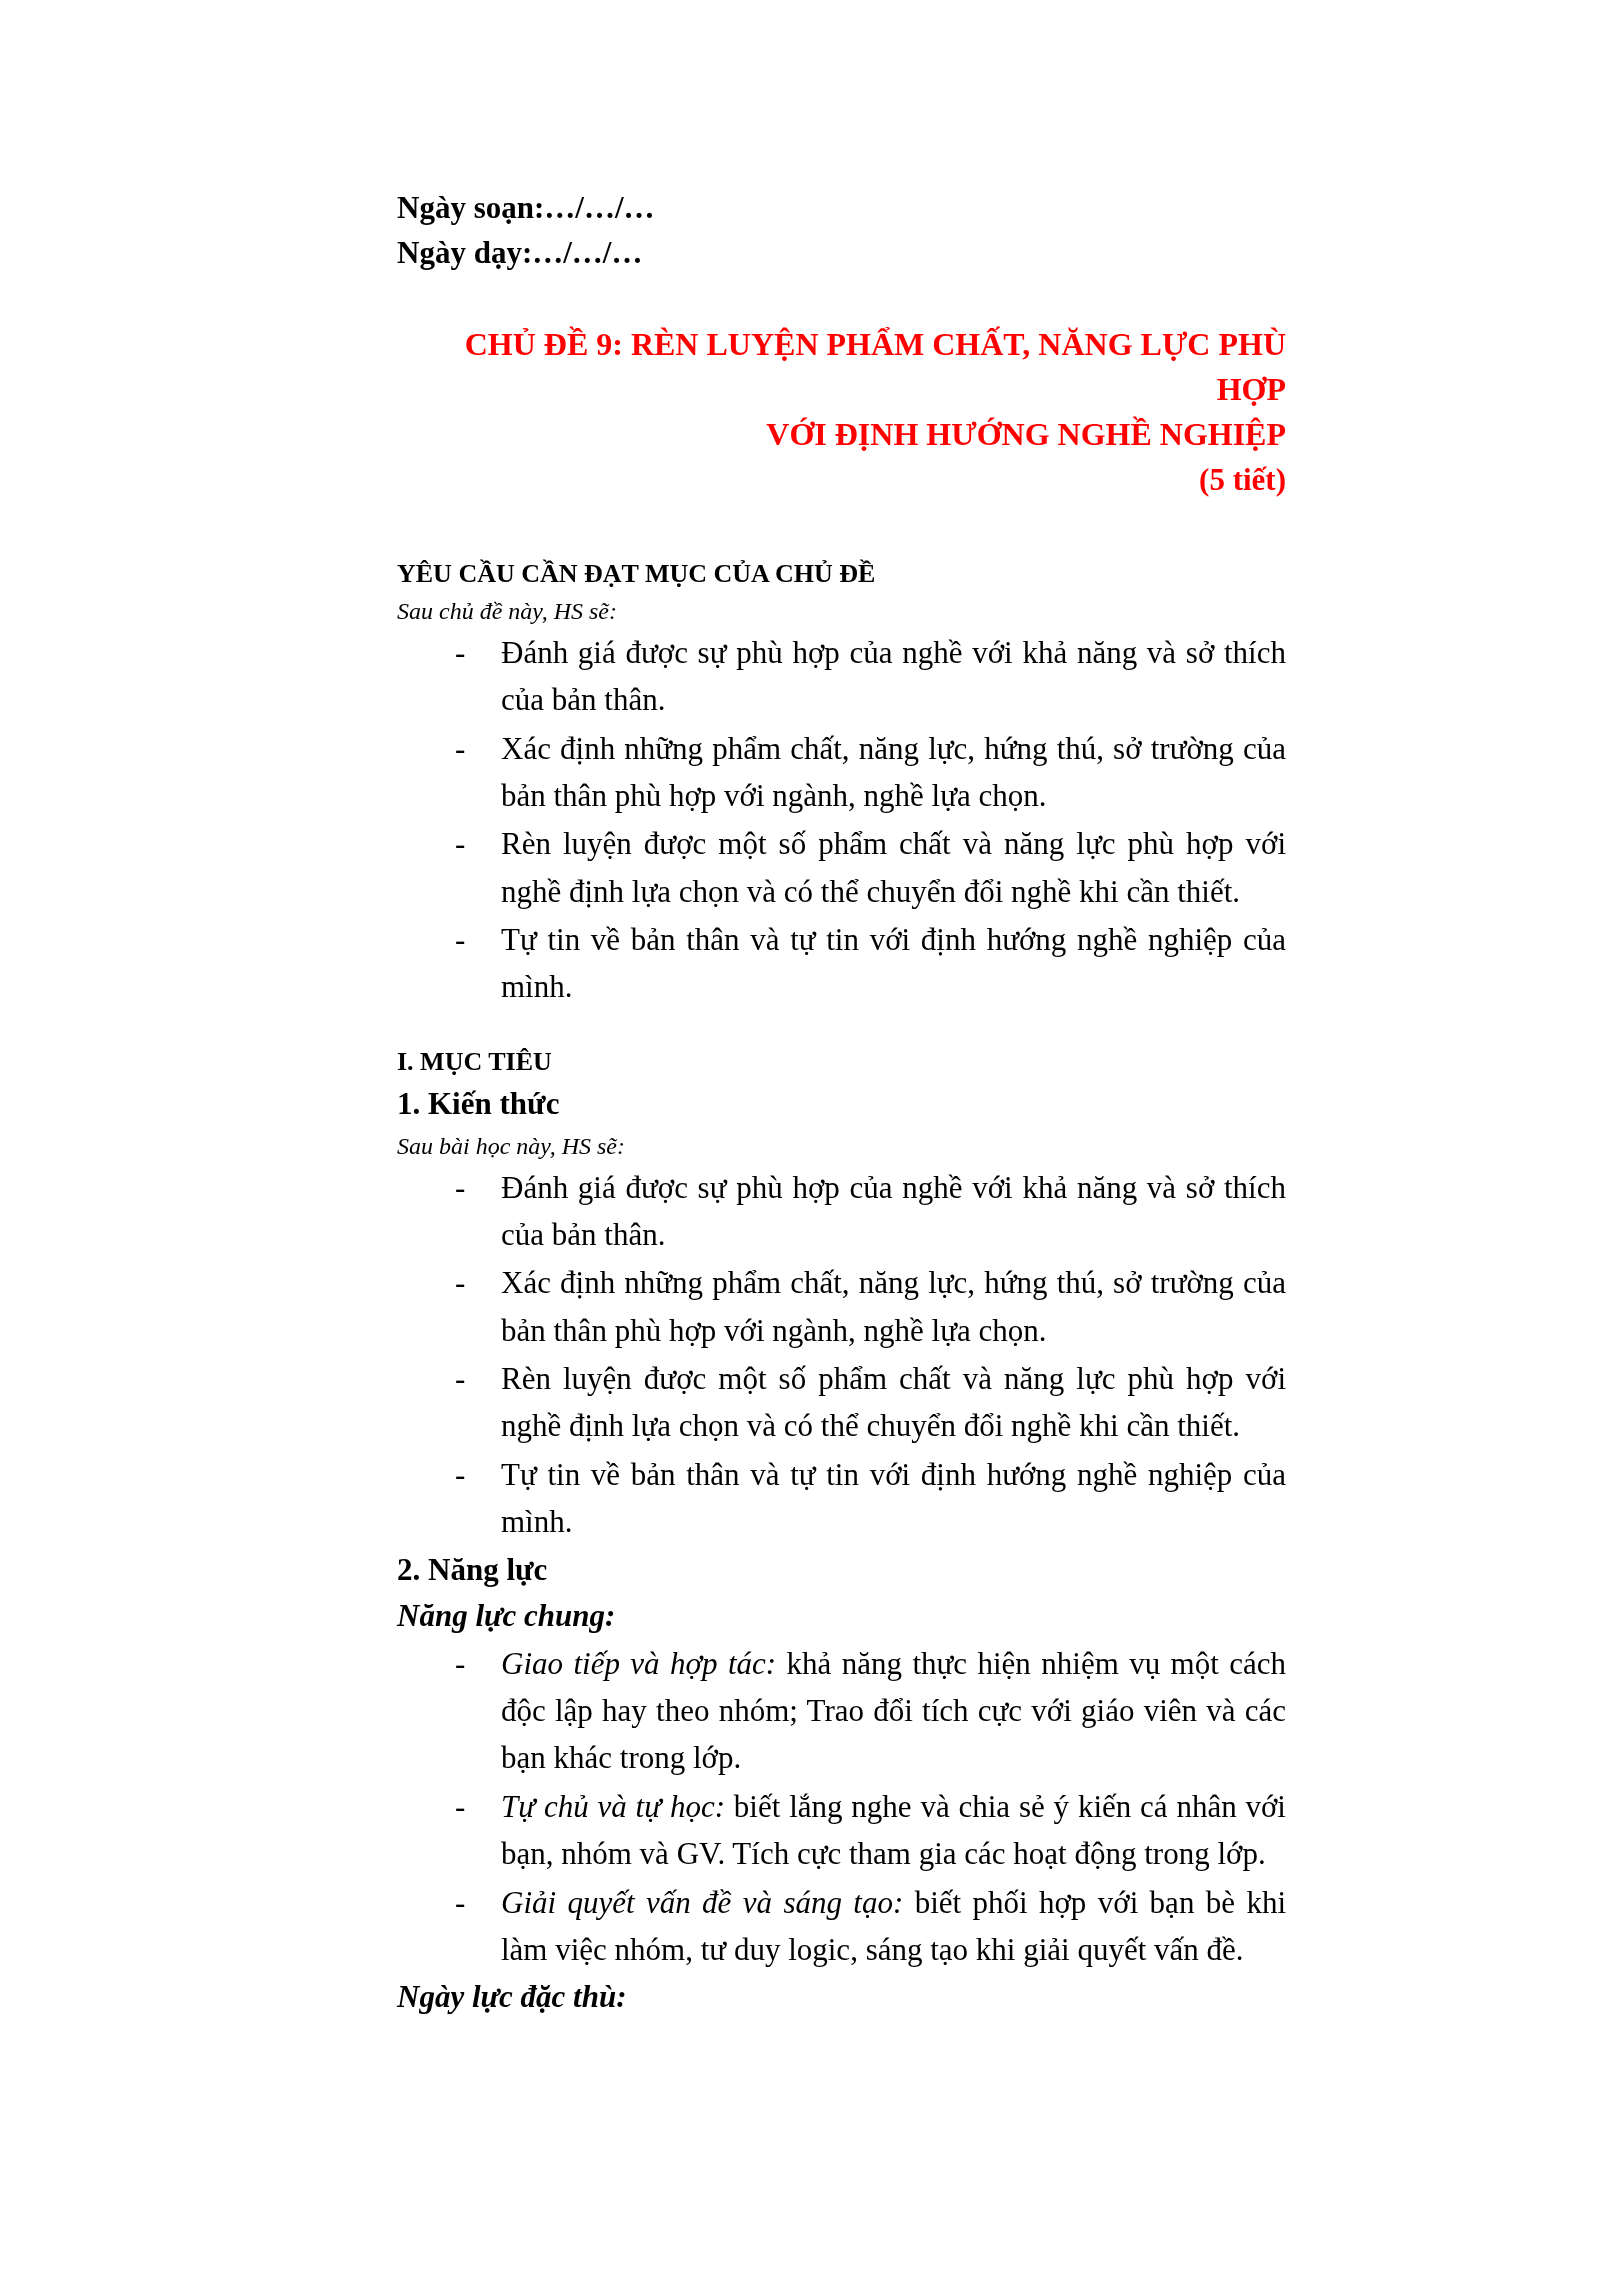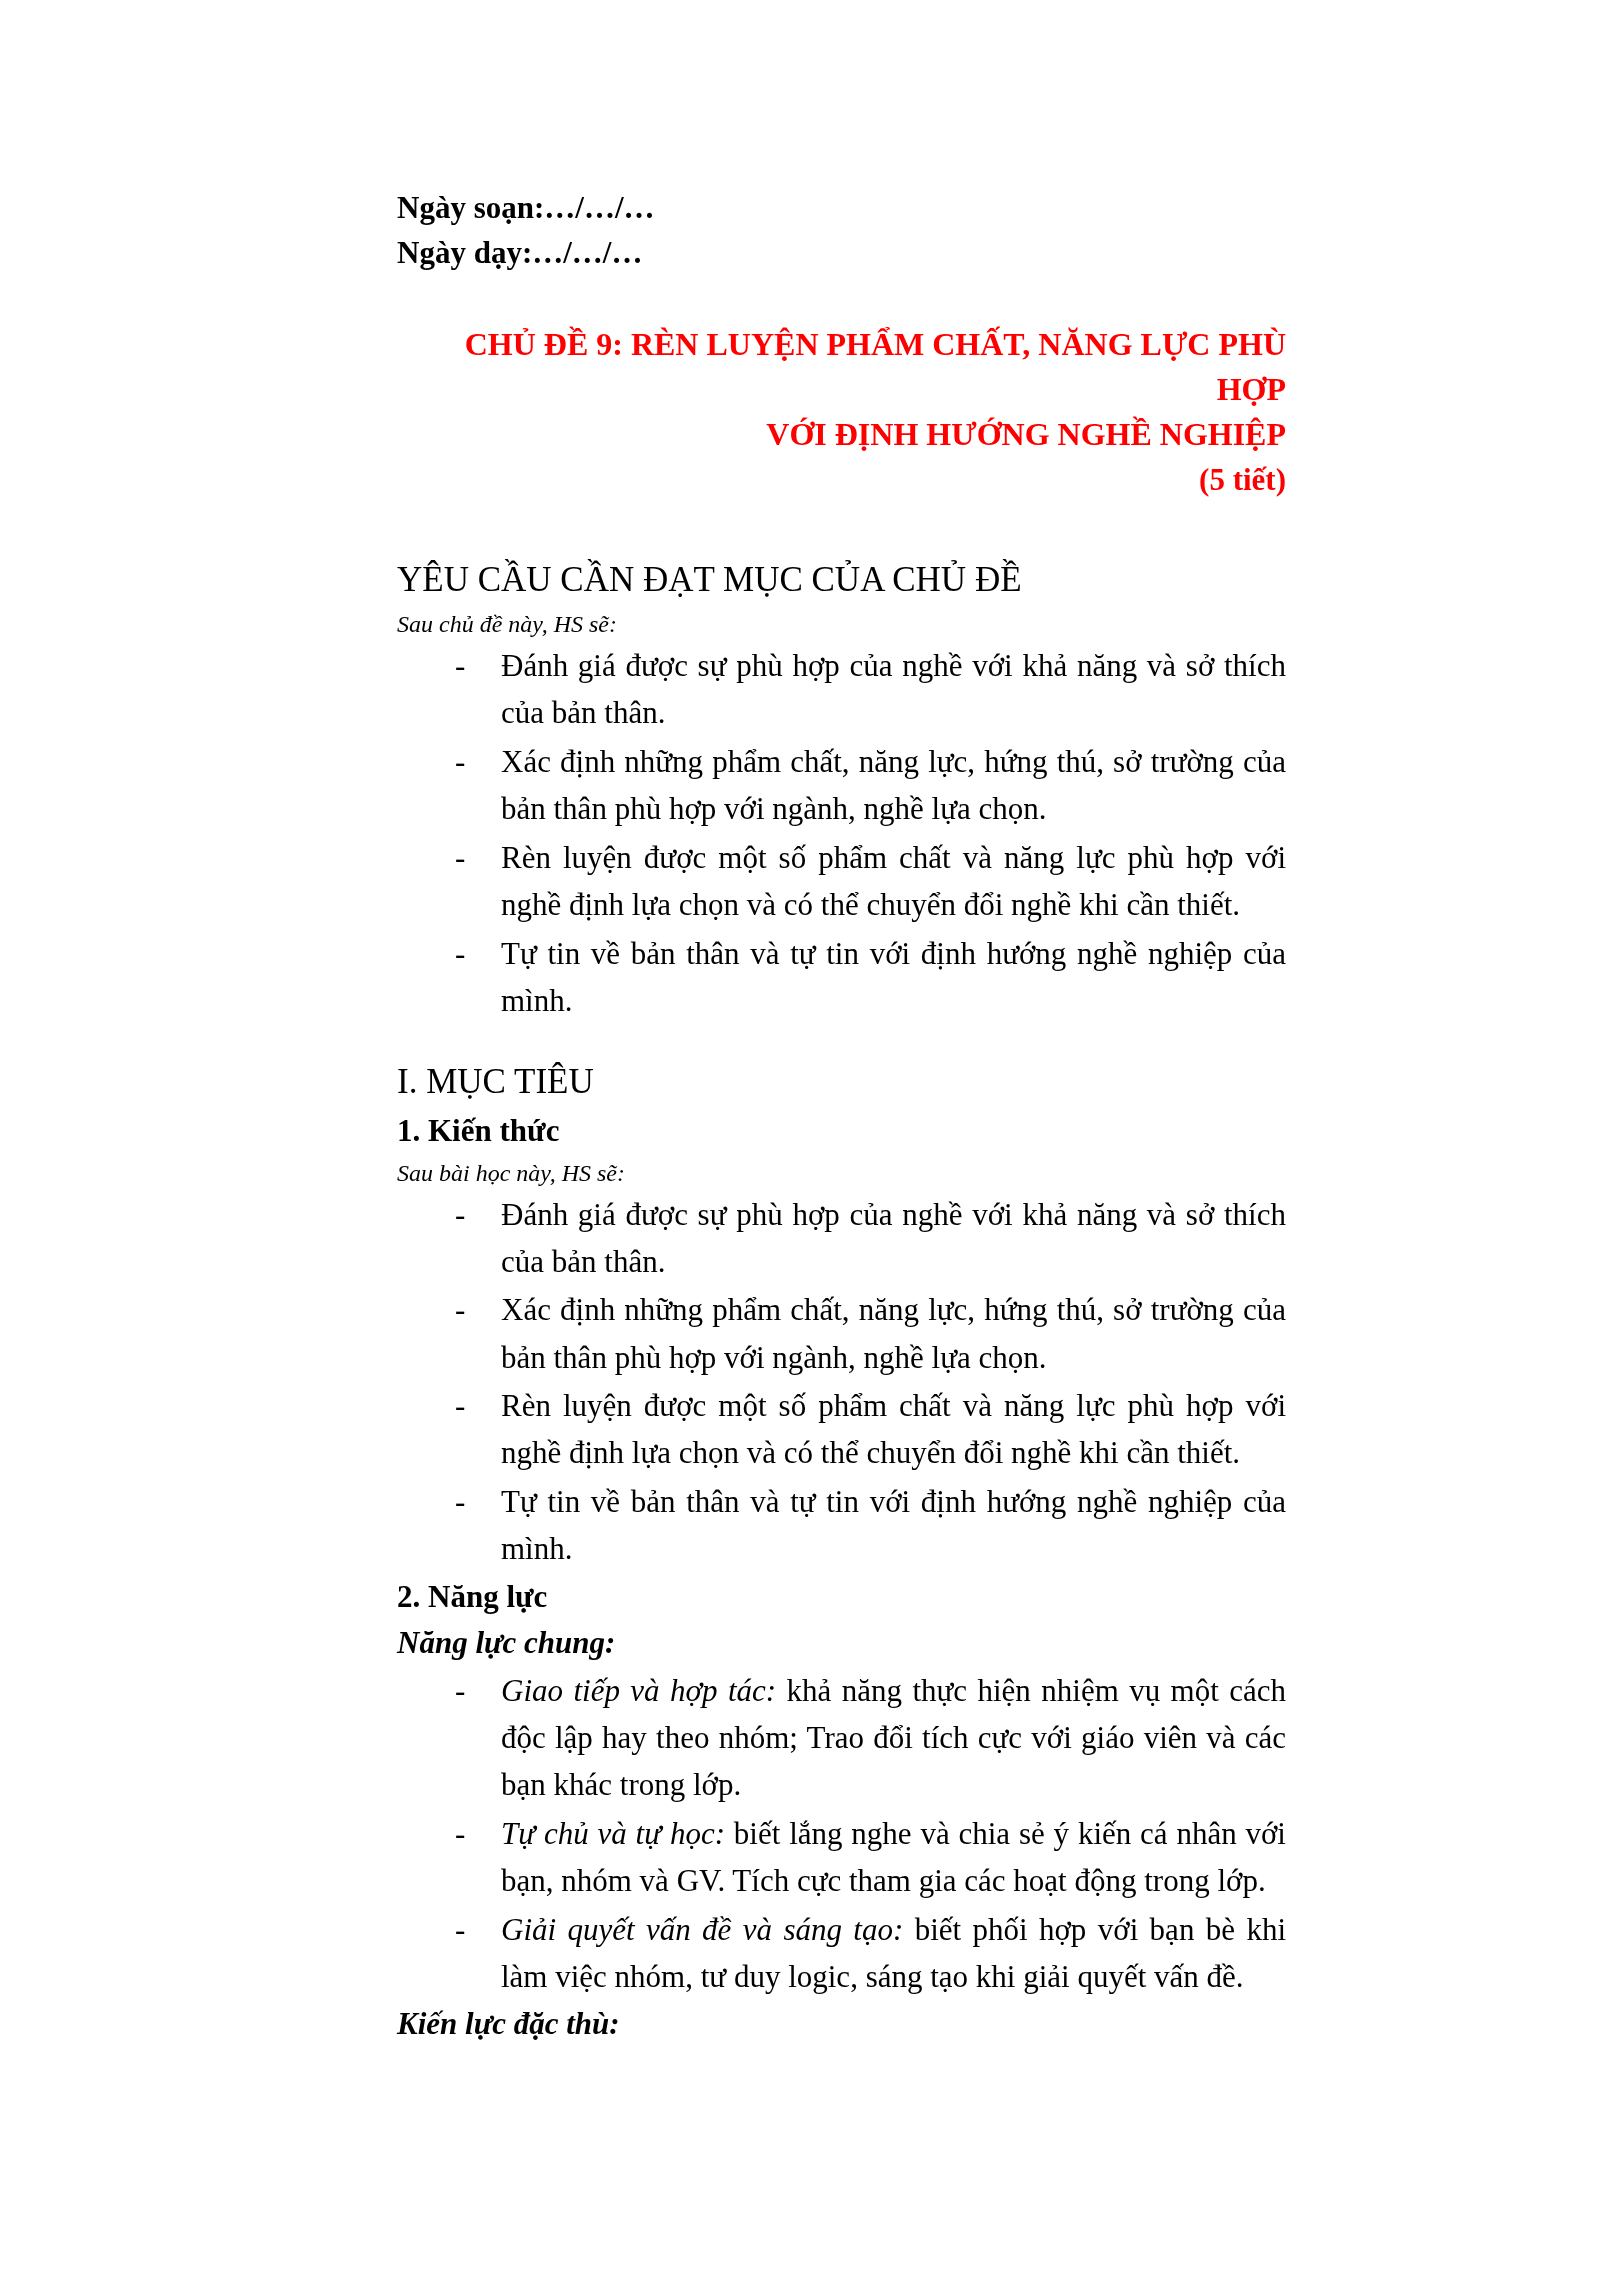--- a/index.html
+++ b/index.html
@@ -41,22 +41,22 @@
     display: block;
   }
   .title .t-sub {
     display: block;
     font-size: 31px;
   }
   .spacer-lg { height: 52px; }
   .spacer-md { height: 30px; }
 
   h2.section {
-    font-weight: normal;
-    font-size: 35px;
+    font-weight: bold;
+    font-size: 26px;
     margin: 0;
     padding: 0;
     line-height: 1.5;
   }
   .italic {
     font-style: italic;
     font-size: 24px;
     line-height: 1.5;
   }
   .bold {
@@ -133,16 +133,16 @@
   </ul>
 
   <div class="bold">2. Năng lực</div>
   <div class="bold-italic">Năng lực chung:</div>
   <ul class="dash-list">
     <li><span class="lead">Giao tiếp và hợp tác:</span><span> khả năng thực hiện nhiệm vụ một cách độc lập hay theo nhóm; Trao đổi tích cực với giáo viên và các bạn khác trong lớp.</span></li>
     <li><span class="lead">Tự chủ và tự học:</span><span> biết lắng nghe và chia sẻ ý kiến cá nhân với bạn, nhóm và GV. Tích cực tham gia các hoạt động trong lớp.</span></li>
     <li><span class="lead">Giải quyết vấn đề và sáng tạo:</span><span> biết phối hợp với bạn bè khi làm việc nhóm, tư duy logic, sáng tạo khi giải quyết vấn đề.</span></li>
   </ul>
 
-  <div class="bold-italic">Kiến lực đặc thù:</div>
+  <div class="bold-italic">Ngày lực đặc thù:</div>
 
 </div>
 
 
 </body></html>

